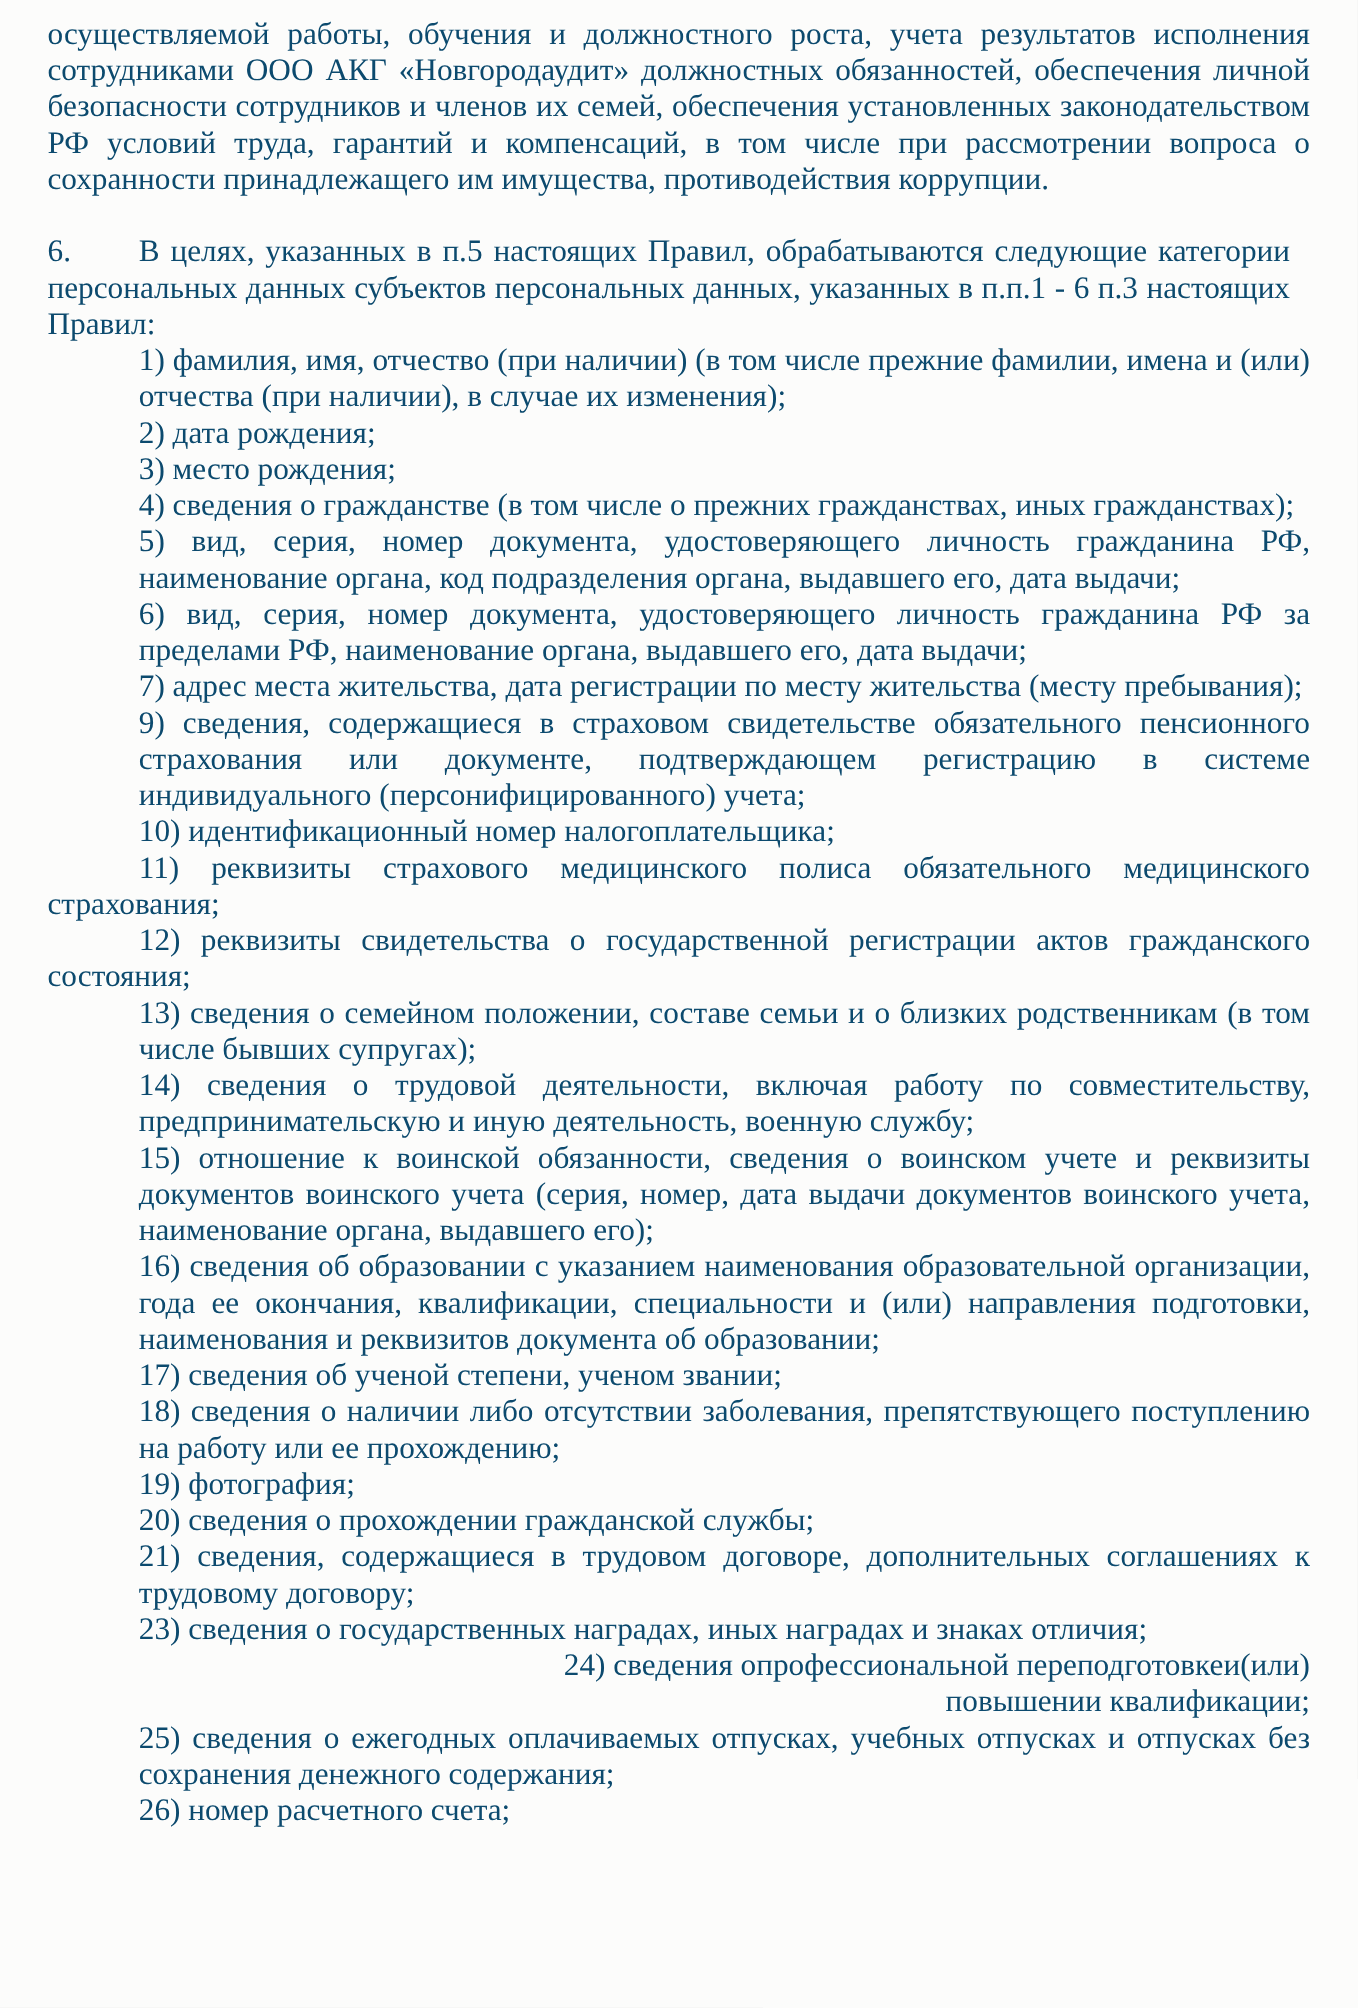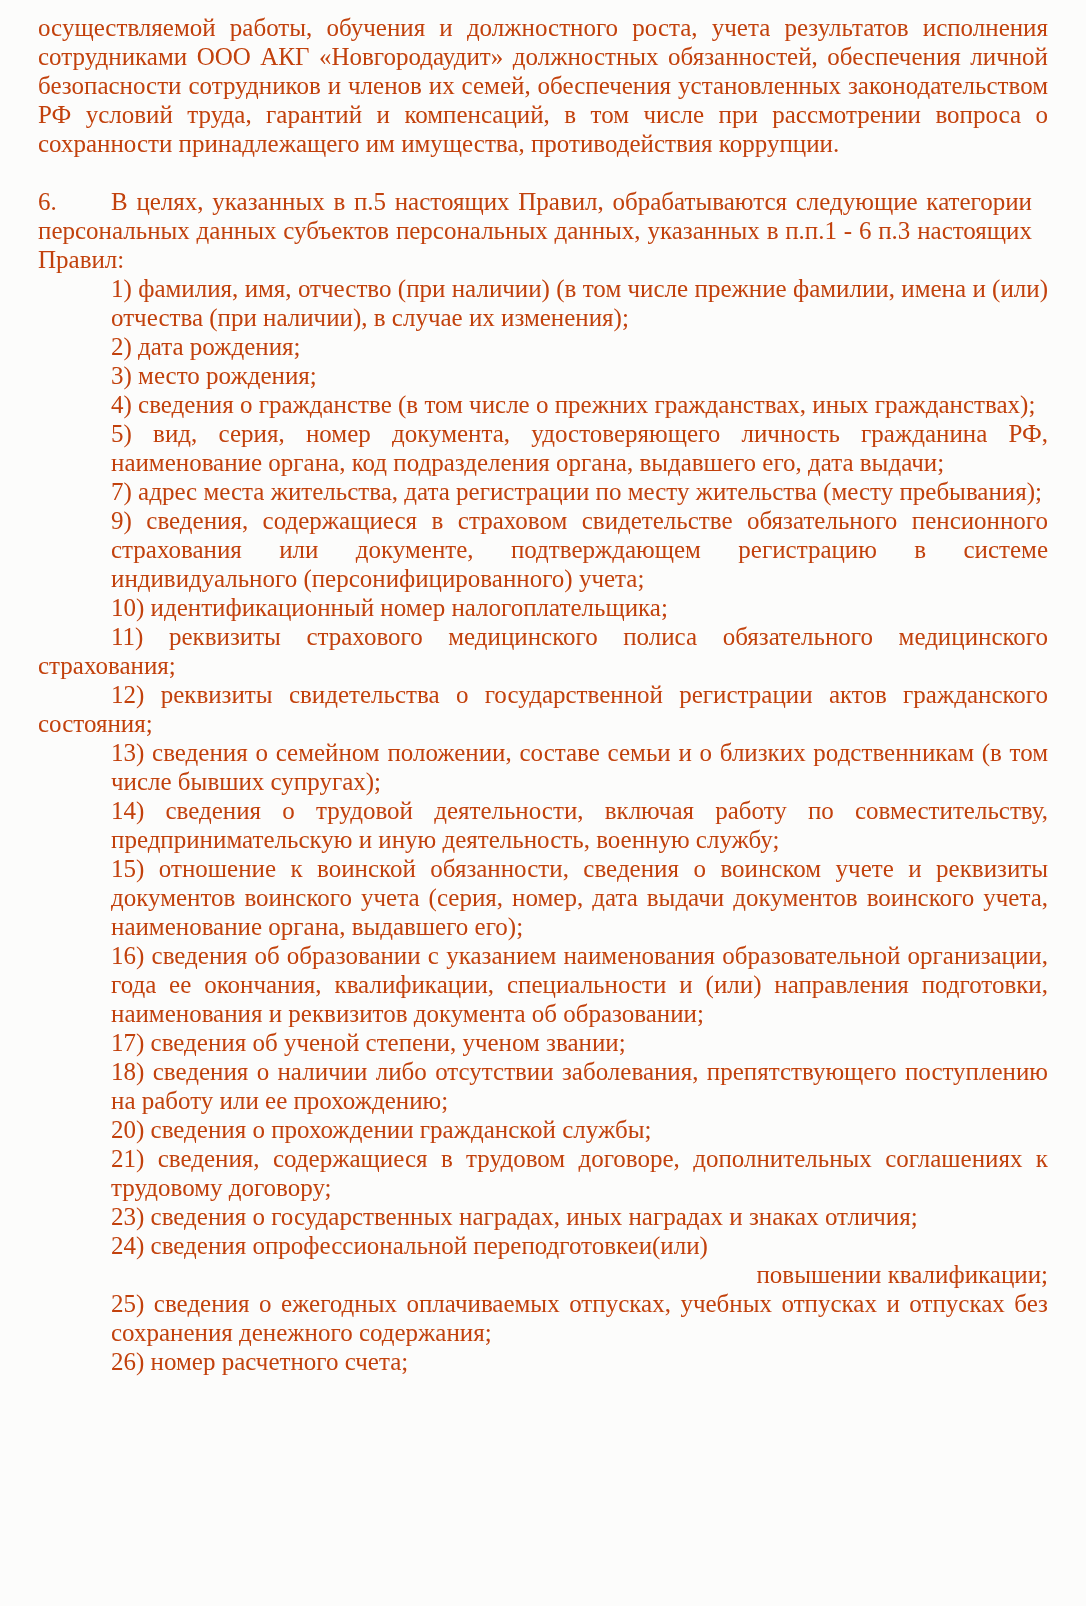--- a/index.html
+++ b/index.html
@@ -8,21 +8,21 @@
     background: #f4f4f2;
   }
   .page {
     position: relative;
     width: 1086px;
     min-height: 1606px;
     box-sizing: border-box;
     margin: 0 auto;
     padding: 13px 38px 20px 38px;
     background: #fcfcfb;
-    color: #c2410c;
+    color: #0c4a6e;
     font-family: "Liberation Serif", "DejaVu Serif", serif;
     font-size: 25px;
     line-height: 29px;
     text-align: justify;
     -webkit-hyphens: none;
     hyphens: none;
   }
   .para {
     margin: 0;
   }
@@ -41,21 +41,21 @@
     margin: 0;
   }
   .item.indent {
     padding-left: 73px;
   }
   .item.margin {
     text-indent: 73px;
   }
   .item.special .special-line1 {
     display: flex;
-    justify-content: flex-start;
+    justify-content: flex-end;
     padding-left: 73px;
   }
   .item.special .special-line2 {
     padding-left: 152px;
     text-align: right;
   }
 </style>
 </head>
 <body>
 
@@ -66,31 +66,33 @@
   <p class="para clause">
     <span class="clause-num">6.</span><span>В целях, указанных в п.5 настоящих Правил, обрабатываются следующие категории персональных данных субъектов персональных данных, указанных в п.п.1 - 6 п.3 настоящих Правил:</span>
   </p>
 
   <div class="list">
       <div class="item indent"><span>1)</span> <span>фамилия, имя, отчество (при наличии) (в том числе прежние фамилии, имена и (или) отчества (при наличии), в случае их изменения);</span></div>
       <div class="item indent"><span>2)</span> <span>дата рождения;</span></div>
       <div class="item indent"><span>3)</span> <span>место рождения;</span></div>
       <div class="item margin"><span>4)</span> <span>сведения о гражданстве (в том числе о прежних гражданствах, иных гражданствах);</span></div>
       <div class="item indent"><span>5)</span> <span>вид, серия, номер документа, удостоверяющего личность гражданина РФ, наименование органа, код подразделения органа, выдавшего его, дата выдачи;</span></div>
+      <div class="item indent"><span>6)</span> <span>вид, серия, номер документа, удостоверяющего личность гражданина РФ за пределами РФ, наименование органа, выдавшего его, дата выдачи;</span></div>
       <div class="item margin"><span>7)</span> <span>адрес места жительства, дата регистрации по месту жительства (месту пребывания);</span></div>
       <div class="item indent"><span>9)</span> <span>сведения, содержащиеся в страховом свидетельстве обязательного пенсионного страхования или документе, подтверждающем регистрацию в системе индивидуального (персонифицированного) учета;</span></div>
       <div class="item indent"><span>10)</span> <span>идентификационный номер налогоплательщика;</span></div>
       <div class="item margin"><span>11)</span> <span>реквизиты страхового медицинского полиса обязательного медицинского страхования;</span></div>
       <div class="item margin"><span>12)</span> <span>реквизиты свидетельства о государственной регистрации актов гражданского состояния;</span></div>
       <div class="item indent"><span>13)</span> <span>сведения о семейном положении, составе семьи и о близких родственникам (в том числе бывших супругах);</span></div>
       <div class="item indent"><span>14)</span> <span>сведения о трудовой деятельности, включая работу по совместительству, предпринимательскую и иную деятельность, военную службу;</span></div>
       <div class="item indent"><span>15)</span> <span>отношение к воинской обязанности, сведения о воинском учете и реквизиты документов воинского учета (серия, номер, дата выдачи документов воинского учета, наименование органа, выдавшего его);</span></div>
       <div class="item indent"><span>16)</span> <span>сведения об образовании с указанием наименования образовательной организации, года ее окончания, квалификации, специальности и (или) направления подготовки, наименования и реквизитов документа об образовании;</span></div>
       <div class="item indent"><span>17)</span> <span>сведения об ученой степени, ученом звании;</span></div>
       <div class="item indent"><span>18)</span> <span>сведения о наличии либо отсутствии заболевания, препятствующего поступлению на работу или ее прохождению;</span></div>
+      <div class="item indent"><span>19)</span> <span>фотография;</span></div>
       <div class="item indent"><span>20)</span> <span>сведения о прохождении гражданской службы;</span></div>
       <div class="item indent"><span>21)</span> <span>сведения, содержащиеся в трудовом договоре, дополнительных соглашениях к трудовому договору;</span></div>
       <div class="item indent"><span>23)</span> <span>сведения о государственных наградах, иных наградах и знаках отличия;</span></div>
       <div class="item special">
         <div class="special-line1">
           <span><span>24)</span> <span>сведения о</span></span>
           <span>профессиональной переподготовке</span>
           <span>и</span>
           <span>(или)</span>
         </div>

